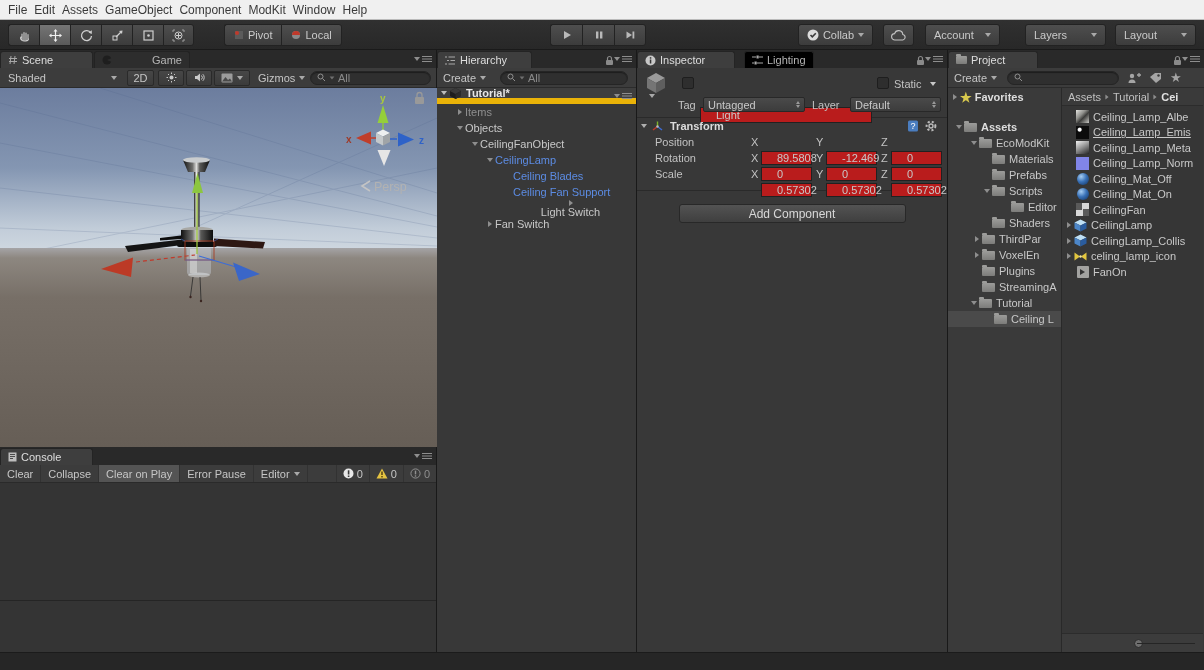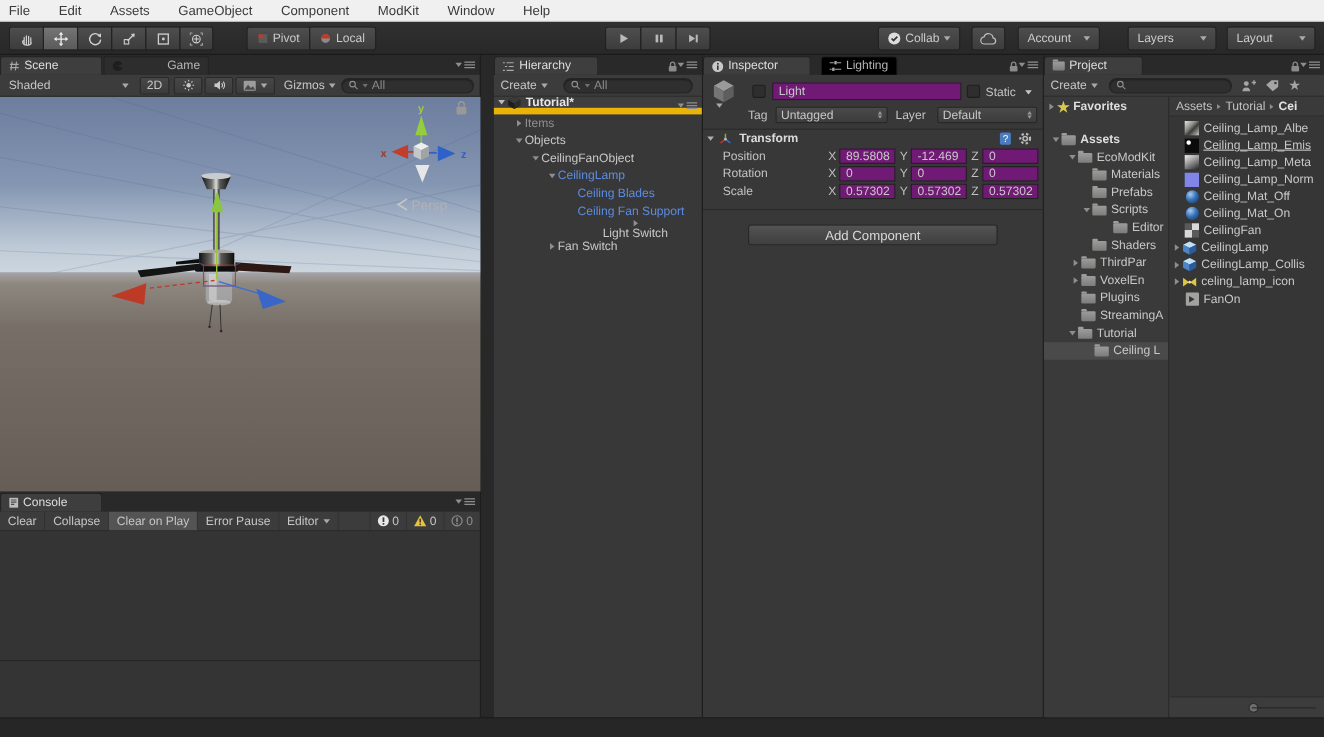--- a/index.html
+++ b/index.html
@@ -1,18 +1,18 @@
 <!DOCTYPE html>
 <html><head>
 <meta charset="utf-8">
 <style>
 *{margin:0;padding:0;box-sizing:border-box;}
 body{width:1204px;height:670px;font-family:"Liberation Sans",sans-serif;background:#282828;overflow:hidden;}
 .screen{position:relative;width:1204px;height:670px;}
-.menubar{height:20px;background:#F0F0F0;display:flex;align-items:center;gap:26px;padding-left:8px;border-bottom:1px solid #BBB;}
+.menubar{height:20px;background:#F0F0F0;display:flex;align-items:center;gap:7px;padding-left:8px;border-bottom:1px solid #BBB;}
 .menubar .mitem{font-size:12px;color:#3A3A3A;}
 .toolbar{height:30px;background:linear-gradient(#303030,#282828);position:relative;border-bottom:1px solid #1A1A1A;}
 .tbtn{height:22px;background:linear-gradient(#4E4E4E,#3C3C3C);border:1px solid #222;color:#CACACA;font-size:11px;display:flex;align-items:center;justify-content:center;}
 .toolgroup{position:absolute;left:8px;top:4px;display:flex;}
 .toolgroup .tbtn{width:31px;border-right:none;}
 .toolgroup .tbtn:first-child{border-radius:3px 0 0 3px;}
 .toolgroup .tbtn:last-child{border-right:1px solid #222;border-radius:0 3px 3px 0;}
 .toolgroup .tbtn.sel{background:linear-gradient(#757575,#5A5A5A);}
 .pivotgroup{position:absolute;left:224px;top:4px;display:flex;}
 .pivotgroup .tbtn{padding:0 9px;gap:4px;border-right:none;}
@@ -22,21 +22,21 @@
 .playgroup .tbtn{width:32px;border-right:none;}
 .playgroup .tbtn:first-child{border-radius:3px 0 0 3px;}
 .playgroup .tbtn:last-child{border-right:1px solid #222;border-radius:0 3px 3px 0;}
 .rbtn{position:absolute;top:4px;border-radius:3px;}
 .caret{width:0;height:0;border-left:3px solid transparent;border-right:3px solid transparent;border-top:4px solid #A9A9A9;display:inline-block;}
 .tri-r{width:0;height:0;border-top:3px solid transparent;border-bottom:3px solid transparent;border-left:4px solid #8E8E8E;display:inline-block;}
 .tri-d{width:0;height:0;border-left:3px solid transparent;border-right:3px solid transparent;border-top:4px solid #8E8E8E;display:inline-block;}
 .workspace{display:flex;height:602px;justify-content:space-between;}
 .col{height:602px;position:relative;}
 .scene-col{width:437px;border-right:1px solid #191919;}
-.hier-col{width:200px;border-right:1px solid #191919;background:#383838;margin-left:12px;}
+.hier-col{width:200px;border-right:1px solid #191919;background:#383838;}
 .insp-col{width:311px;border-right:1px solid #191919;background:#383838;}
 .proj-col{width:256px;background:#383838;}
 .tabstrip{height:18px;background:#292929;display:flex;align-items:flex-end;position:relative;}
 .tab{height:17px;padding:0 7px;display:flex;align-items:center;gap:4px;font-size:11px;color:#B5B5B5;background:#313131;border:1px solid #242424;border-bottom:none;border-radius:3px 3px 0 0;margin-right:1px;}
 .tab.active{background:#3E3E3E;color:#DEDEDE;}
 .panelmenu{position:absolute;right:4px;top:5px;display:flex;align-items:center;gap:2px;}
 .lockicon{position:absolute;right:22px;top:5px;}
 .ptoolbar{height:20px;background:#3C3C3C;border-bottom:1px solid #2B2B2B;display:flex;align-items:center;font-size:11px;color:#C6C6C6;}
 .createbtn{display:flex;align-items:center;gap:4px;padding:0 6px;}
 .searchpill{height:14px;border-radius:8px;background:#2F2F2F;border:1px solid #252525;box-shadow:inset 0 1px 1px rgba(0,0,0,.4);display:flex;align-items:center;padding:0 6px;gap:3px;color:#8A8A8A;font-size:11px;}
@@ -53,21 +53,21 @@
 .ccontent{height:118px;background:#343434;border-bottom:1px solid #252525;}
 .cdetail{flex:1;background:#343434;}
 .hcontent{position:relative;}
 .hheader{height:16px;background:#3E3E3E;border-bottom:6px solid #eab308;display:flex;align-items:center;font-size:11px;color:#E6E6E6;font-weight:bold;position:relative;}
 .hrow{height:16px;display:flex;align-items:center;font-size:11px;color:#C8C8C8;}
 .hrow .rowlab{white-space:nowrap;}
 .dim{color:#8F8F8F;}
 .prefab{color:#5C8CE4;}
 .arrowbox{width:10px;display:flex;justify-content:center;flex:none;}
 .insp-header{position:relative;height:50px;border-bottom:1px solid #2A2A2A;}
-.field{background:#701a75;border:1px solid #212121;color:#C8C8C8;font-size:11px;display:flex;align-items:center;padding:0 5px;}
+.field{background:#b91c1c;border:1px solid #212121;color:#C8C8C8;font-size:11px;display:flex;align-items:center;padding:0 15px;margin-top:32px;}
 .dd{background:linear-gradient(#4A4A4A,#3C3C3C);border:1px solid #282828;border-radius:2px;color:#C8C8C8;font-size:11px;display:flex;align-items:center;padding:0 4px;justify-content:space-between;}
 .updown{display:flex;flex-direction:column;gap:1px;align-items:center;}
 .updown .u{width:0;height:0;border-left:2.5px solid transparent;border-right:2.5px solid transparent;border-bottom:3px solid #999;}
 .updown .d{width:0;height:0;border-left:2.5px solid transparent;border-right:2.5px solid transparent;border-top:3px solid #999;}
 .checkbox{width:12px;height:12px;background:#2E2E2E;border:1px solid #1E1E1E;border-radius:2px;}
 .ilabel{font-size:11px;color:#C2C2C2;position:absolute;}
 .transec{border-bottom:1px solid #2A2A2A;padding-bottom:8px;}
 .transhead{height:16px;display:flex;align-items:center;padding-left:4px;gap:4px;position:relative;}
 .transhead .ttl{font-size:11px;font-weight:bold;color:#DCDCDC;margin-left:2px;}
 .trow{display:flex;height:16px;align-items:center;padding-left:18px;font-size:11px;color:#C2C2C2;}

